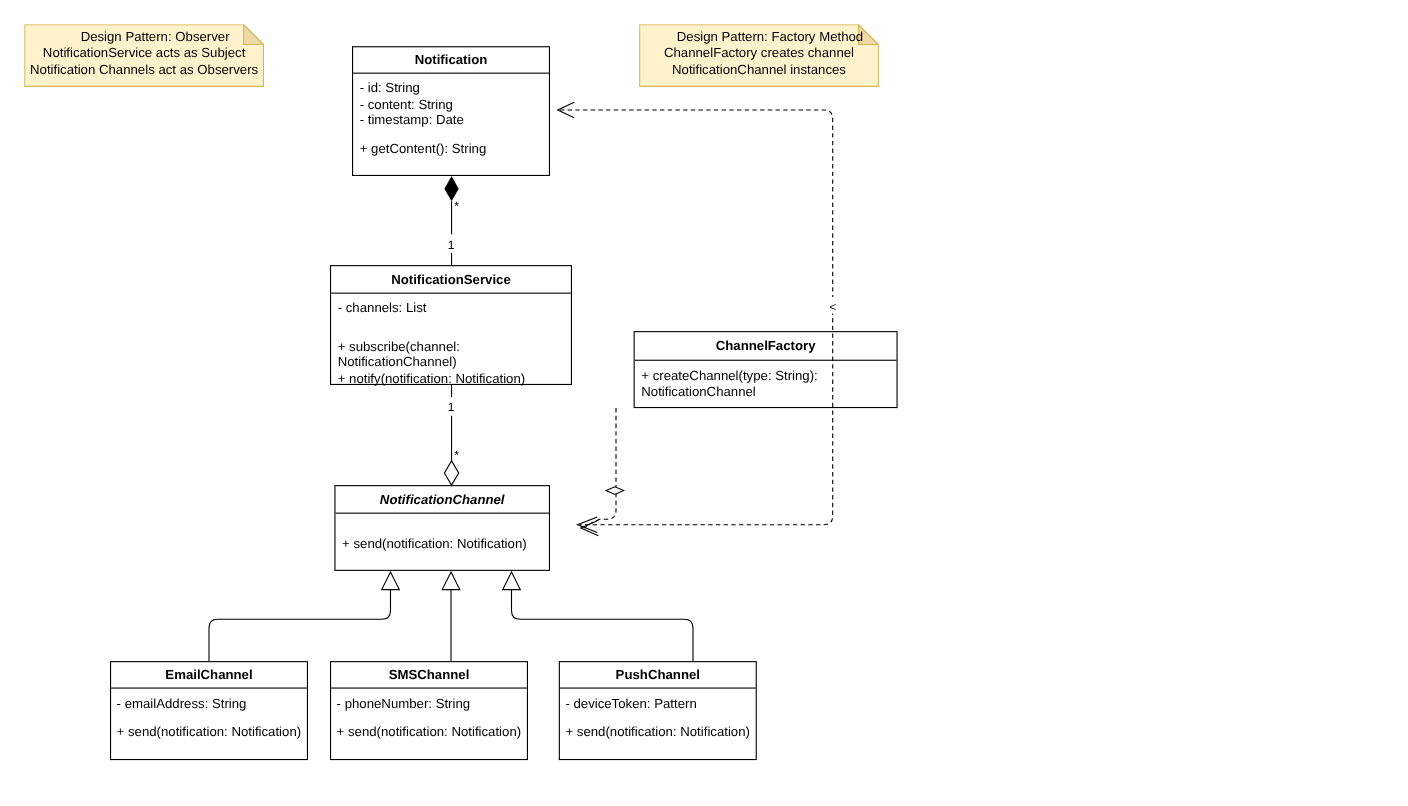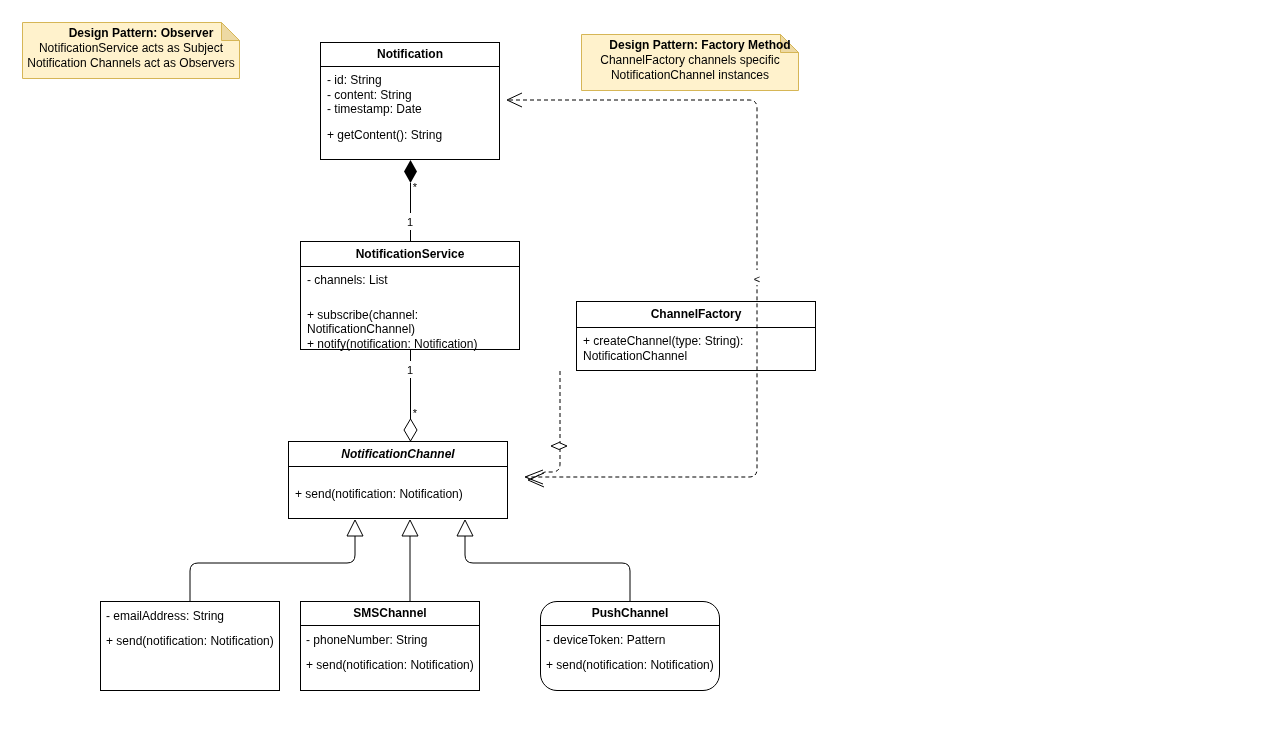--- a/index.html
+++ b/index.html
@@ -9,23 +9,23 @@
   }
   html,body{margin:0;padding:0;background:#fff;}
   .canvas{position:relative;width:1280px;height:733px;background:#fff;overflow:hidden;
           font-family:"Liberation Sans","DejaVu Sans",sans-serif;color:#000;}
 
   
   .note{position:absolute;width:218px;height:57px;}
   .note svg{position:absolute;left:0;top:0;}
   .note-text{position:absolute;left:0;top:4px;width:100%;text-align:center;
              font-size:12px;line-height:15px;}
-  .note-title{font-weight:bold;padding-left:20px;}
+  .note-title{font-weight:normal;padding-left:20px;}
   #note-observer{left:22px;top:22px;}
-  #note-factory{left:581px;top:34px;}
+  #note-factory{left:581px;top:22px;}
 
   
   .uml-class{position:absolute;background:var(--box-fill);border:1px solid var(--box-border);
              box-sizing:border-box;}
   .uml-title{height:23px;line-height:23px;text-align:center;font-weight:bold;font-size:12px;
              border-bottom:1px solid var(--box-border);}
   .uml-title.italic{font-style:italic;}
   .uml-body{font-size:12px;line-height:14.5px;padding:6px 6px 0 6px;overflow:hidden;}
   .line{white-space:nowrap;}
   .line.wrap{white-space:normal;}
@@ -33,26 +33,26 @@
   #cls-notification{left:320px;top:42px;width:180px;height:118px;}
   #cls-notification .methods{margin-top:11px;}
 
   #cls-service{left:300px;top:241px;width:220px;height:109px;}
   #cls-service .uml-title{height:24px;line-height:24px;}
   #cls-service .methods{margin-top:20px;}
 
   #cls-factory{left:576px;top:301px;width:240px;height:70px;}
   #cls-factory .uml-title{height:25px;line-height:25px;}
 
-  #cls-channel{left:288px;top:441px;width:220px;height:78px;}
+  #cls-channel{left:304px;top:441px;width:196px;height:78px;}
   #cls-channel .uml-title{height:24px;line-height:24px;}
   #cls-channel .uml-body{padding-top:20px;}
 
   #cls-email,#cls-sms,#cls-push{width:180px;height:90px;top:601px;}
-  #cls-email{left:100px;} #cls-sms{left:300px;} #cls-push{left:540px;border-radius:17px;}
+  #cls-email{left:100px;} #cls-sms{left:300px;} #cls-push{left:508px;}
   #cls-email .uml-body,#cls-sms .uml-body,#cls-push .uml-body{padding:7px 5px 0 5px;}
   #cls-email .methods,#cls-sms .methods,#cls-push .methods{margin-top:10px;}
 
   
   svg.edges{position:absolute;left:0;top:0;pointer-events:none;}
   svg.edges .stroke{stroke:var(--edge-color);stroke-width:1;fill:none;}
   svg.edges .dashed{stroke-dasharray:4 3;}
   svg.edges .fill-black{fill:var(--edge-color);stroke:none;}
   svg.edges .hollow{fill:var(--box-fill);stroke:var(--edge-color);stroke-width:1;}
   svg.edges .halo{fill:#fff;stroke:none;}
@@ -75,21 +75,21 @@
     </div>
   </div>
 
   <div class="note" id="note-factory">
     <svg width="218" height="57">
       <path d="M0.5,0.5 H199.5 L217.5,18.5 V56.5 H0.5 Z" fill="var(--note-fill)" stroke="var(--note-border)"></path>
       <path d="M199.5,0.5 V18.5 H217.5 Z" fill="var(--note-fold)" stroke="var(--note-border)"></path>
     </svg>
     <div class="note-text">
       <div class="note-title">Design Pattern: Factory Method</div>
-      <div>ChannelFactory channels specific</div>
+      <div>ChannelFactory creates channel</div>
       <div>NotificationChannel instances</div>
     </div>
   </div>
 
   <div class="uml-class" id="cls-service">
     <div class="uml-title">NotificationService</div>
     <div class="uml-body">
       <div class="attrs">
         <div class="line">- channels: List</div>
       </div>
@@ -126,20 +126,21 @@
   <div class="uml-class" id="cls-channel">
     <div class="uml-title italic">NotificationChannel</div>
     <div class="uml-body">
       <div class="methods">
         <div class="line">+ send(notification: Notification)</div>
       </div>
     </div>
   </div>
 
   <div class="uml-class" id="cls-email">
+    <div class="uml-title">EmailChannel</div>
     <div class="uml-body">
       <div class="attrs">
         <div class="line">- emailAddress: String</div>
       </div>
       <div class="methods">
         <div class="line">+ send(notification: Notification)</div>
       </div>
     </div>
   </div>
 

